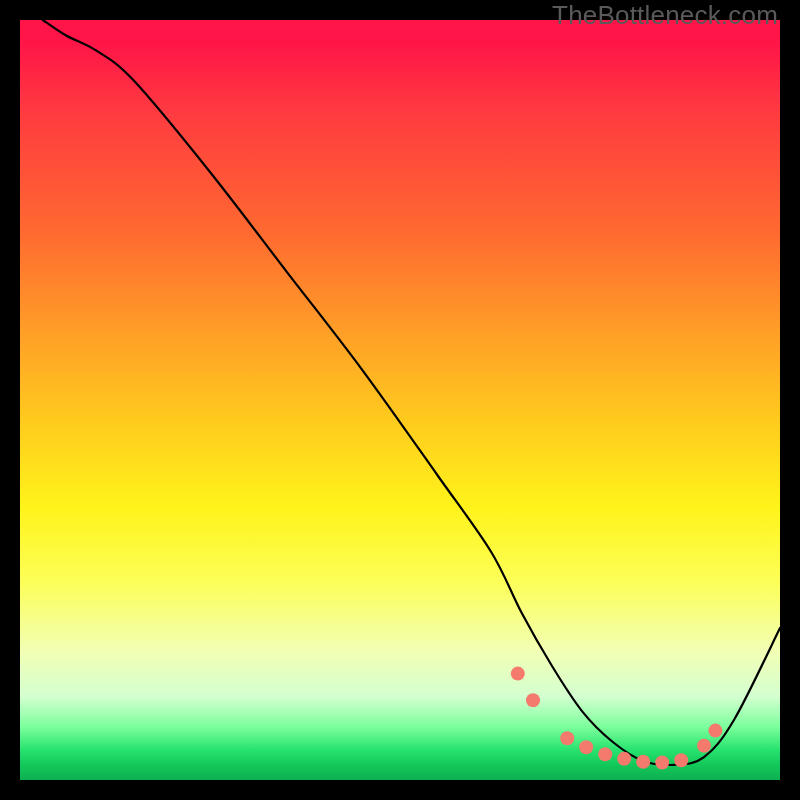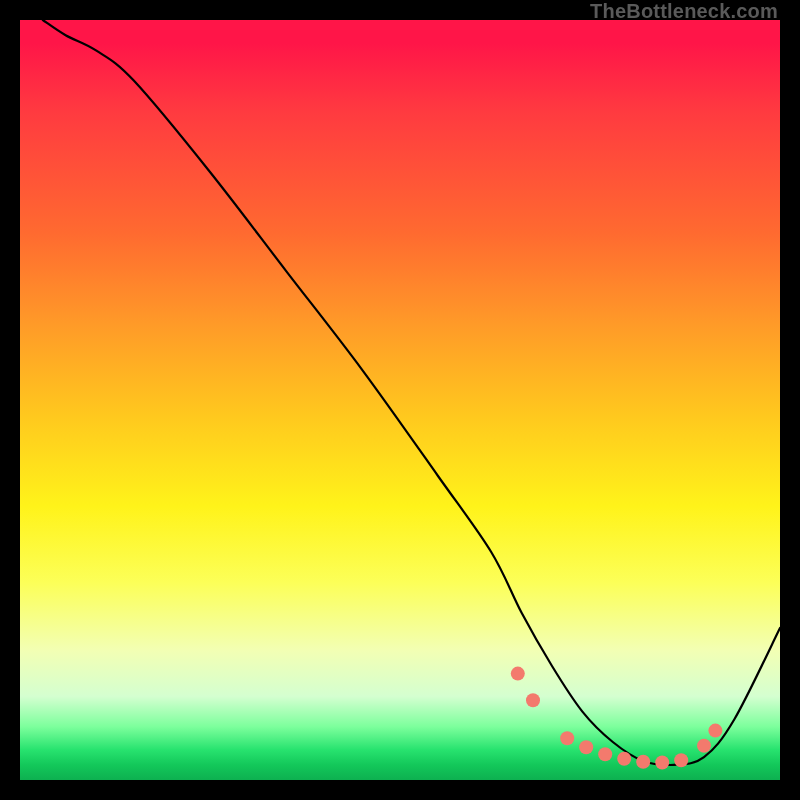--- a/index.html
+++ b/index.html
@@ -46,22 +46,22 @@
     position: absolute;
     left: 0; top: 0;
     width: 760px;
     height: 760px;
     pointer-events: none;
   }
   .watermark {
     position: absolute;
     top: 0px;
     right: 22px;
-    font-size: 20px;
-    font-weight: 700;
+    font-size: 26px;
+    font-weight: 400;
     color: #5a5a5a;
     letter-spacing: 0.2px;
     user-select: none;
   }
 </style>
 </head>
 <body>
 
 <div class="frame">
   <div class="plot">

